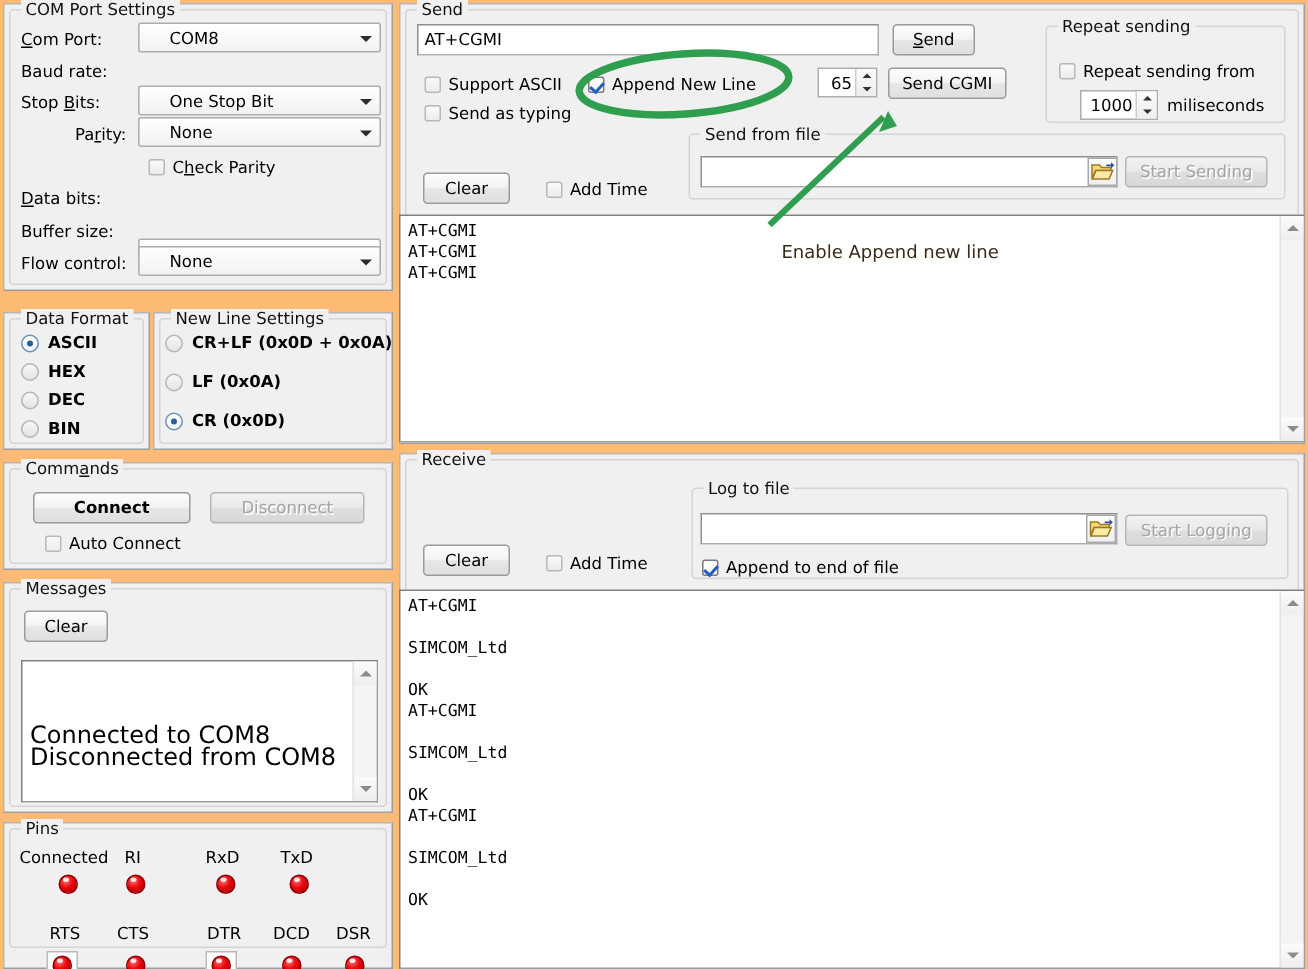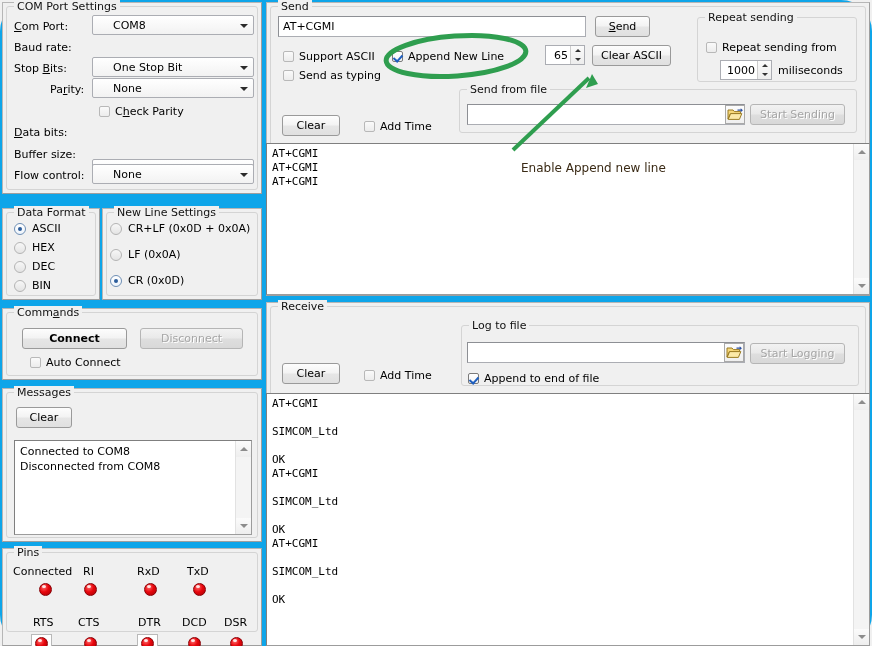--- a/index.html
+++ b/index.html
@@ -5,21 +5,21 @@
   * { box-sizing: border-box; }
   html, body {
     margin: 0; padding: 0;
     width: 872px; height: 646px;
     overflow: hidden;
     background: #f0f0f0;
     font-family: "DejaVu Sans", "Liberation Sans", sans-serif;
     font-size: 11px;
     color: #000;
   }
-  #root { position: relative; width: 872px; height: 646px; background: #0ea5e9; border-radius: 31px; }
+  #root { position: relative; width: 872px; height: 646px; background: #fdba74; }
 
   
   .gb { position: absolute; border: 1px solid #d4d4d4; border-radius: 3px; background: #f0f0f0; }
   .gb > .gb-title {
     position: absolute; top: -7px; left: 7px;
     background: #f0f0f0; padding: 0 3px;
     font-size: 11px; color: #111; white-space: nowrap;
   }
 
   
@@ -80,21 +80,21 @@
     border: 1px solid #b8b8b8; border-radius: 2px; position: relative;
   }
   .cb.checked { background: linear-gradient(#ffffff,#f4f4f4); border-color: #7a7a7a; }
   .cb.checked:after {
     content: ""; position: absolute; left: 2px; top: 1px;
     width: 4px; height: 7px; border: solid #1f5fbf;
     border-width: 0 2px 2px 0; transform: rotate(42deg);
   }
 
   
-  .rbwrap { position: absolute; display: flex; align-items: center; white-space: nowrap; font-size: 11px; }
+  .rbwrap { position: absolute; display: flex; align-items: center; white-space: nowrap; font-size: 11px; font-weight: bold; }
   .rb {
     width: 12px; height: 12px; margin-right: 6px; flex: 0 0 12px;
     border-radius: 50%; background: linear-gradient(#f7f7f7,#e4e4e4);
     border: 1px solid #b4b4b4; position: relative;
   }
   .rb.checked { background: linear-gradient(#ffffff,#eef4fb); border-color: #6e8fb5; }
   .rb.checked:after {
     content: ""; position: absolute; left: 3px; top: 3px;
     width: 4px; height: 4px; border-radius: 50%;
     background: #2c5d9b;
@@ -116,21 +116,21 @@
     position: absolute; background: #fff;
     border: 1px solid #9c9c9c; border-top-color:#7f7f7f; border-left-color:#7f7f7f;
     overflow: hidden;
   }
   .logtext {
     position: absolute; left: 5px; top: 3px; right: 20px;
     font-family: "DejaVu Sans Mono","Liberation Mono",monospace;
     font-size: 11px; line-height: 14px; color: #000;
     white-space: pre;
   }
-  .logtext.sans { font-family: "DejaVu Sans","Liberation Sans",sans-serif; font-size:11px; line-height:15px; }
+  .logtext.sans { font-family: "DejaVu Sans","Liberation Sans",sans-serif; font-size:16px; line-height:15px;margin-top:38px; }
 
   
   .sbar { position: absolute; top: 0; right: 0; bottom: 0; width: 16px;
           background: #f4f4f4; border-left: 1px solid #e2e2e2; }
   .sbar .ab { position: absolute; left:0; right:0; height: 16px; background: linear-gradient(#fbfbfb,#eeeeee);
               display:flex;align-items:center;justify-content:center; }
   .sbar .ab.top { top: 0; }
   .sbar .ab.bot { bottom: 0; }
   .sbar .ab .tri { width:0;height:0;border-left:4px solid transparent;border-right:4px solid transparent; }
   .sbar .ab.top .tri { border-bottom: 4px solid #8c8c8c; }
@@ -338,21 +338,21 @@
     <span class="sbtns">
       <span class="sb up">
           <span class="ar"></span>
         </span>
       <span class="sb dn">
           <span class="ar"></span>
         </span>
     </span>
   </div>
   <div class="btn" style="left:592px; top:45px; width:79px; height:21px;">
-    <span>Clear ASCII</span>
+    <span>Send CGMI</span>
   </div>
 
   <div class="gb" style="left:697px; top:17px; width:160px; height:65px;">
     <span class="gb-title">Repeat sending</span>
   </div>
   <div class="cbwrap" style="left:706px; top:41px;">
     <span class="cb"></span>
     <span>Repeat sending from</span>
   </div>
   <div class="spin" style="left:720px; top:60px; width:52px;">

